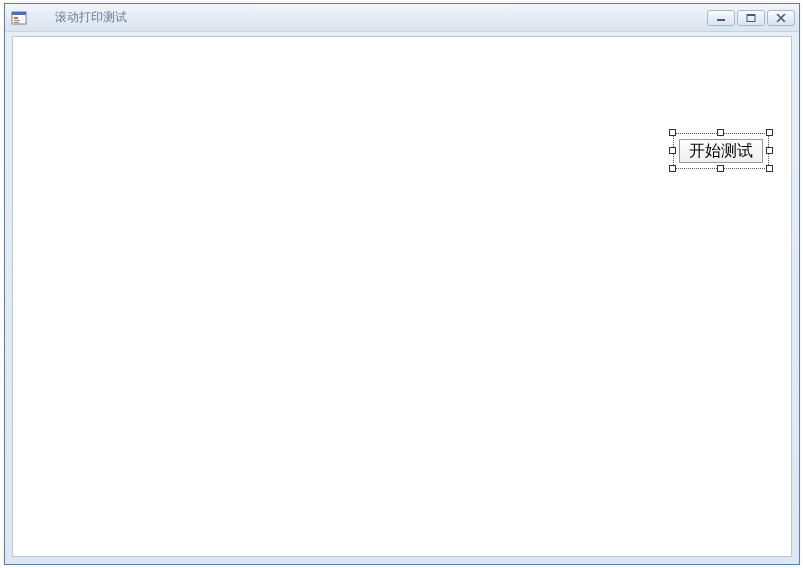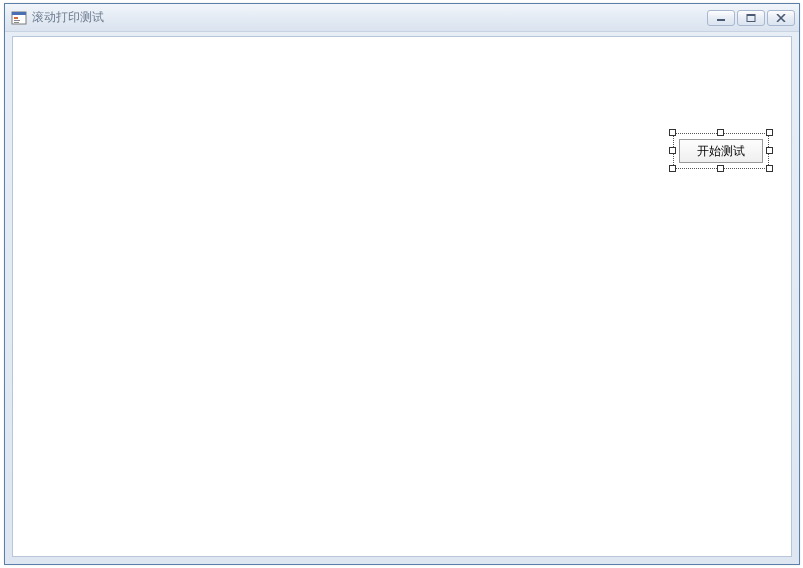--- a/index.html
+++ b/index.html
@@ -22,20 +22,21 @@
       background: linear-gradient(to bottom, #e8eef6 0%, #dde6f1 100%);
       box-shadow: 0 0 2px rgba(0,0,0,0.1);
     }
     .titlebar {
       height: 28px;
       background: linear-gradient(to bottom, #f2f6fb 0%, #e4ebf4 50%, #dae3ef 100%);
       display: flex;
       align-items: center;
       padding: 0 4px 0 6px;
       border-bottom: 1px solid #c8d3e2;
+      gap: 23px;
     }
     .app-icon {
       width: 16px;
       height: 16px;
       margin-right: 5px;
       flex-shrink: 0;
     }
     .title-text {
       color: #6b7a8f;
       font-size: 12px;
@@ -72,21 +73,21 @@
       position: absolute;
       left: 666px;
       top: 102px;
       width: 84px;
       height: 24px;
       background: linear-gradient(to bottom, #fdfdfd 0%, #efefef 100%);
       border: 1px solid #999;
       display: flex;
       align-items: center;
       justify-content: center;
-      font-size: 12px;
+      font-size: 16px;
       color: #000;
       text-align: center;
     }
     .selection-outline {
       position: absolute;
       left: 660px;
       top: 96px;
       width: 96px;
       height: 36px;
       border: 1px dotted #555;

